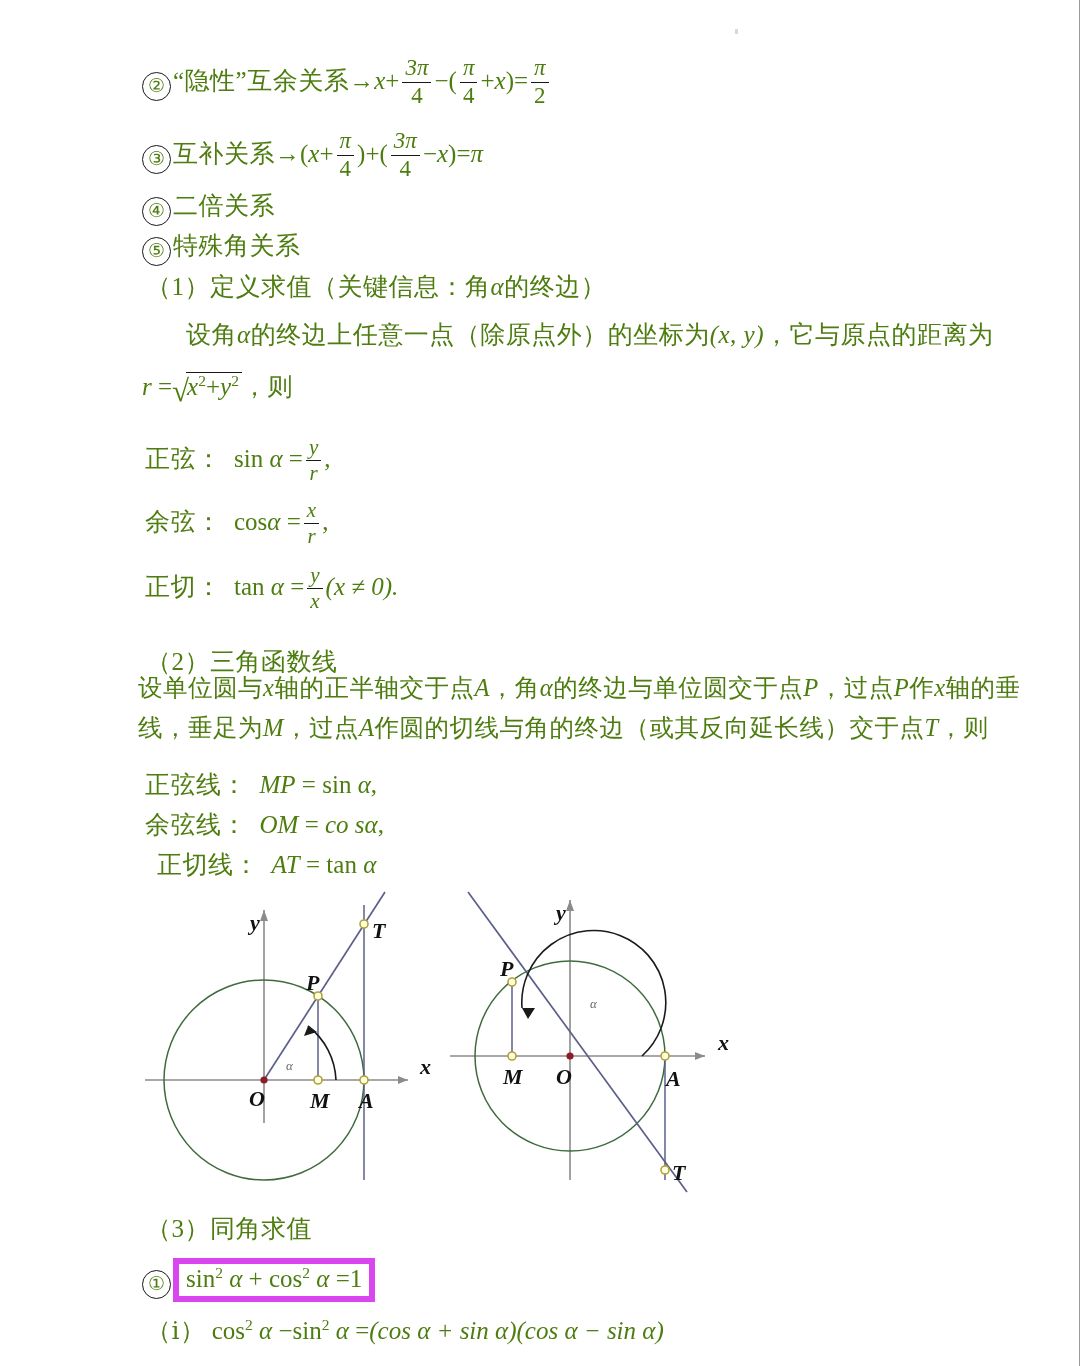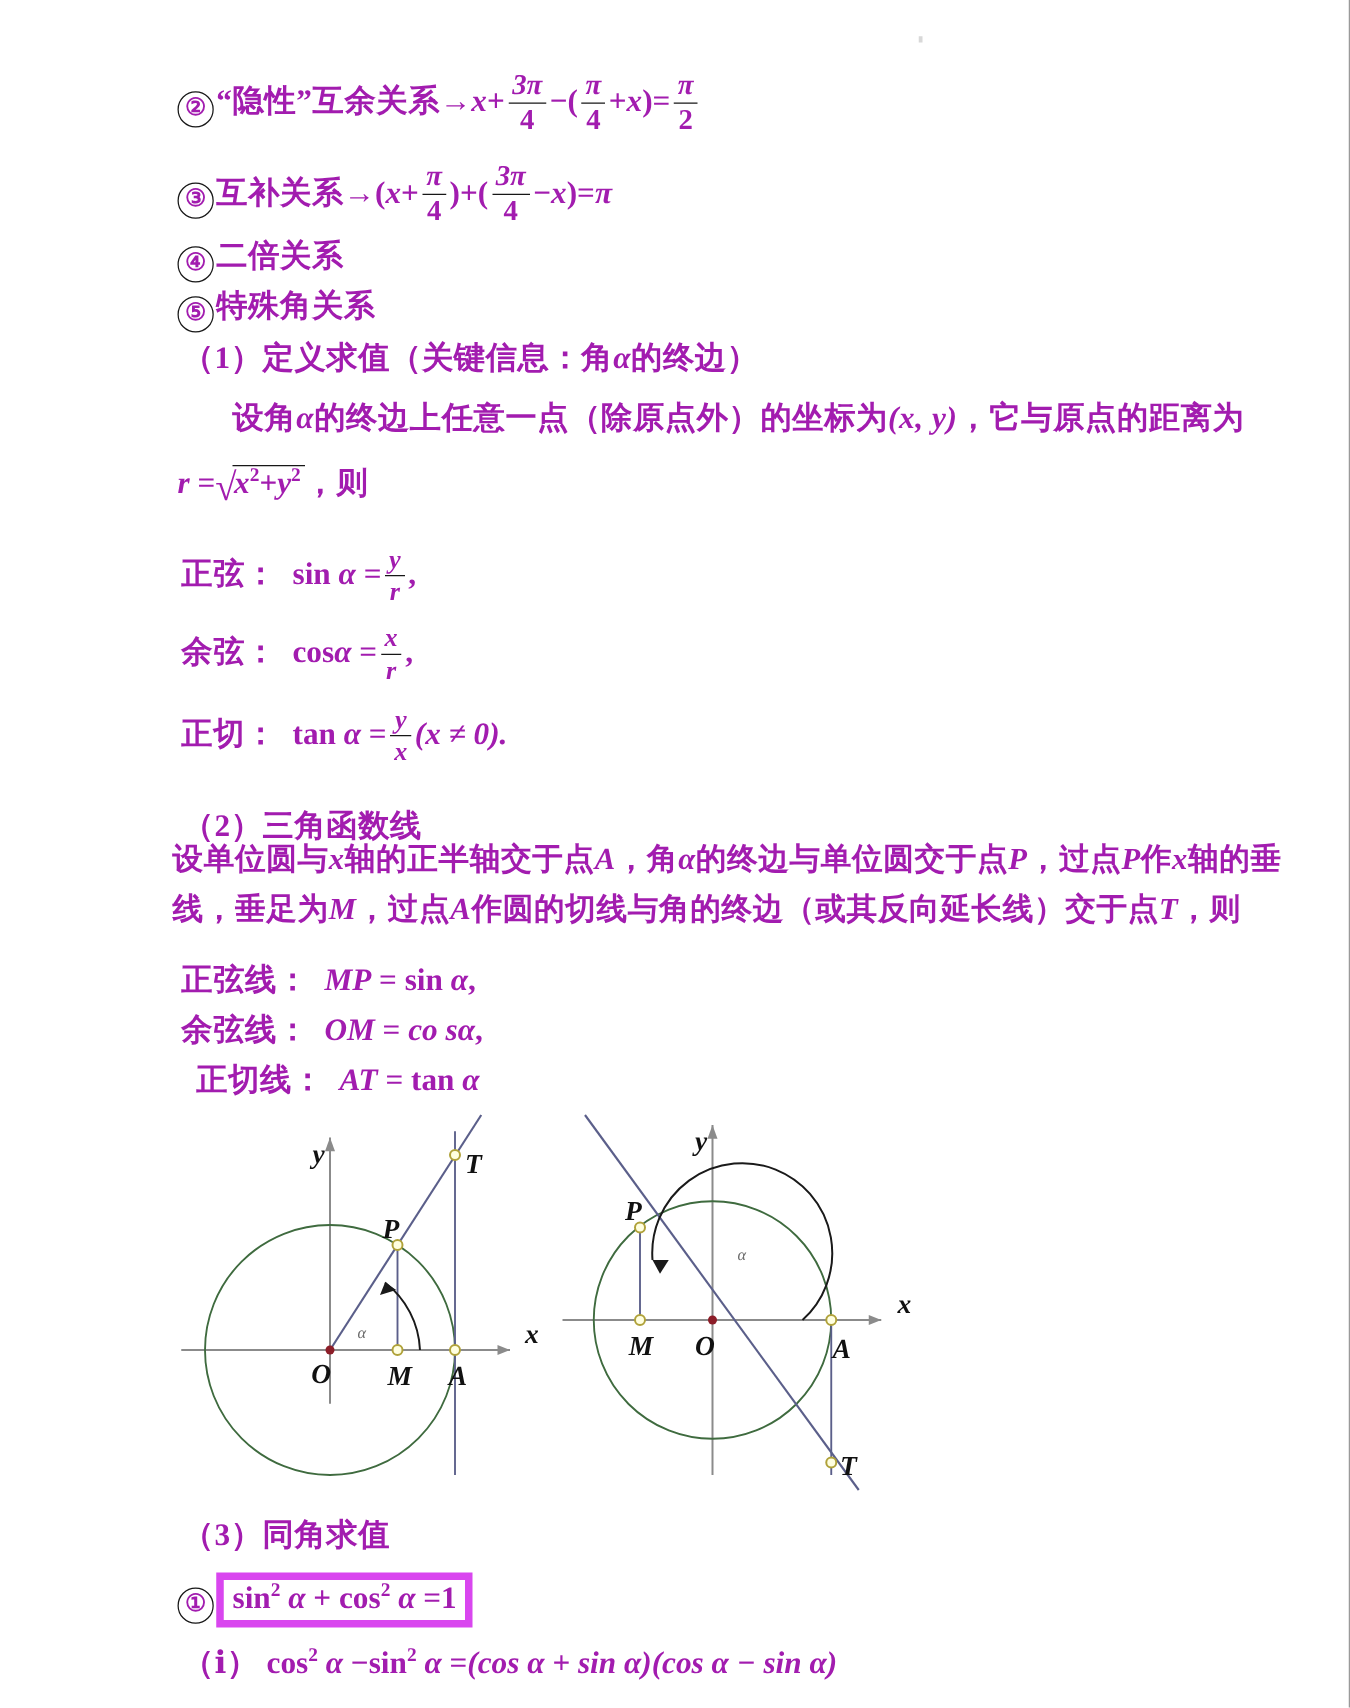--- a/index.html
+++ b/index.html
@@ -23,22 +23,21 @@
     inset: 0;
     padding: 0;
   }
 
   
   .line {
     position: absolute;
     white-space: nowrap;
     font-size: 25px;
     line-height: 1;
-    color: #a21caf;
-    font-weight: bold;
+    color: #4d7c0f;
   }
   .cjk { font-family: "Liberation Serif", "DejaVu Serif", serif; letter-spacing: .5px; }
   .mathit { font-style: italic; font-family: "Liberation Serif","DejaVu Serif",serif; }
   .mathup { font-style: normal; }
 
   
   .circnum {
     display: inline-block;
     width: 27px; height: 27px;
     border: 1.6px solid #171717;

